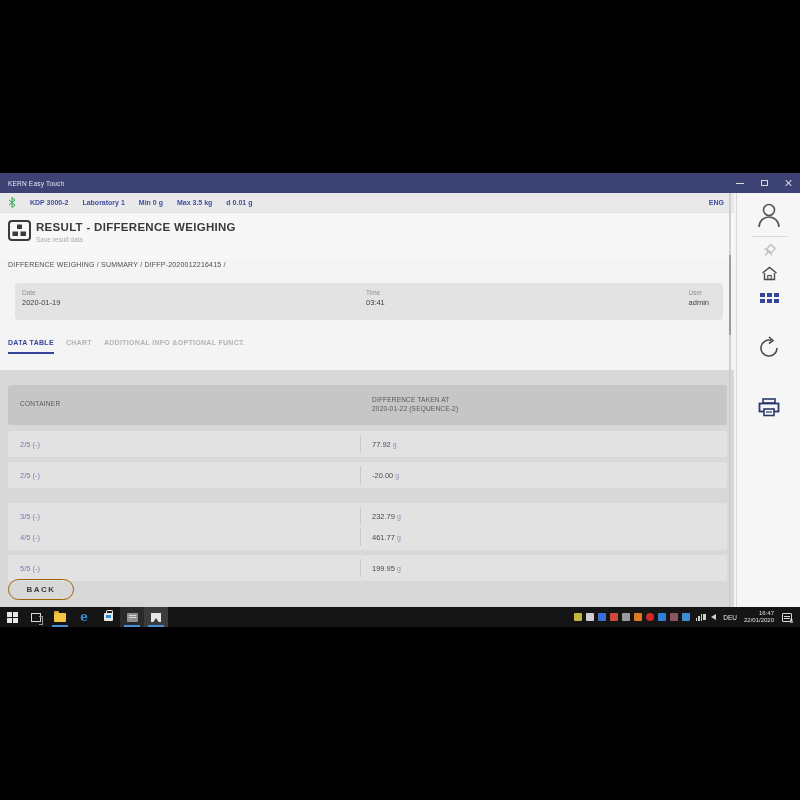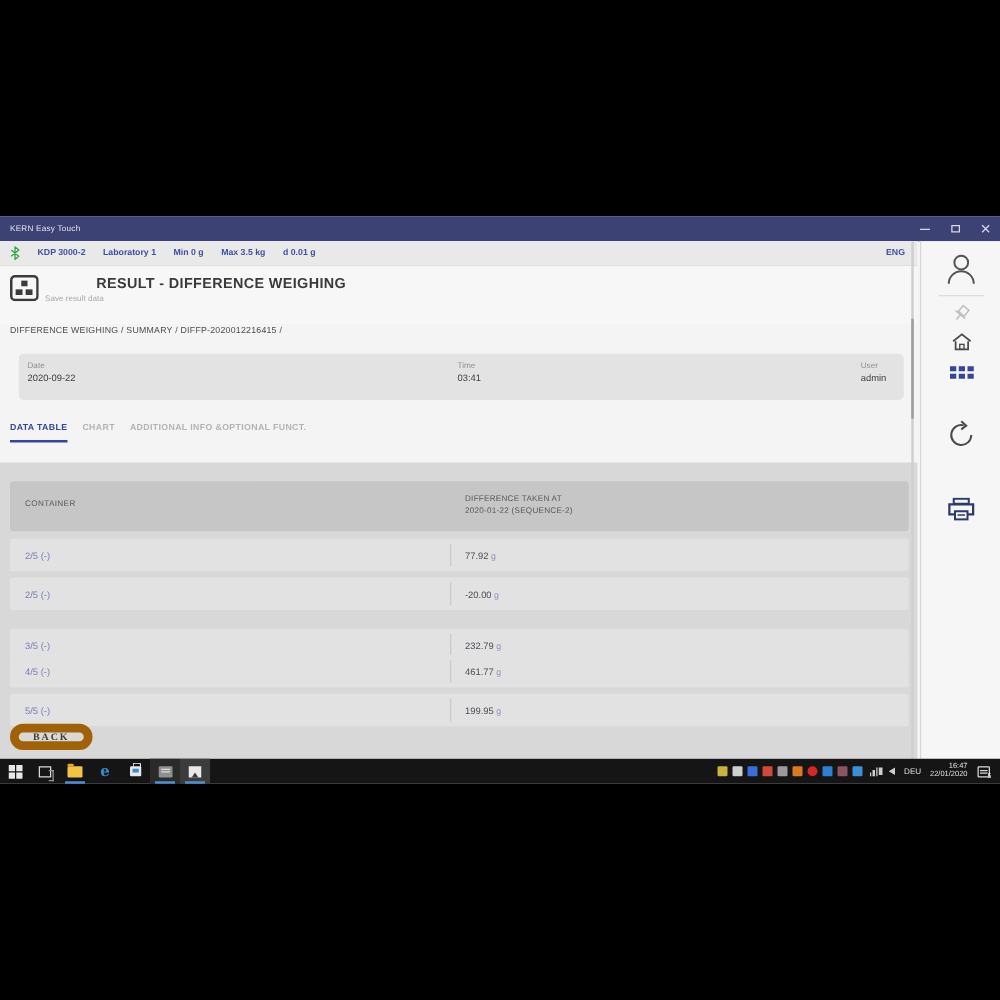--- a/index.html
+++ b/index.html
@@ -27,21 +27,21 @@
 
   
   .toolbar { position:absolute; top:0; left:0; width:100%; height:20px; background:#e9e9e9; display:flex; align-items:center; border-bottom:1px solid #e0e0e0; }
   .tb-item { color:#3f4ea2; font-size:7px; font-weight:bold; margin-left:14px; white-space:nowrap; }
   .tb-bt { margin-left:8px; display:flex; align-items:center; }
   .tb-lang { margin-left:auto; margin-right:10px; color:#3f4ea2; font-size:7px; font-weight:bold; }
 
   
   .page-header { position:absolute; top:20px; left:0; width:100%; height:46px; background:#f7f7f7; }
   .hdr-icon { position:absolute; top:7px; left:8px; }
-  .hdr-title { position:absolute; top:8px; left:36px; font-size:11.5px; font-weight:bold; color:#3a3a3a; letter-spacing:.3px;margin-left:41px; }
+  .hdr-title { position:absolute; top:8px; left:36px; font-size:11.5px; font-weight:bold; color:#3a3a3a; letter-spacing:.3px; }
   .hdr-sub { position:absolute; top:23px; left:36px; font-size:6.5px; color:#a9a9a9; }
 
   .breadcrumb { position:absolute; top:68px; left:8px; font-size:7px; color:#4c4c4c; letter-spacing:.2px; }
 
   
   .info-card { position:absolute; top:90px; left:15px; width:708px; height:37px; background:#e3e3e3; border-radius:4px; }
   .ic-cell { position:absolute; top:6px; }
   .ic-label { font-size:6.5px; color:#909090; margin-bottom:2px; }
   .ic-value { font-size:7.5px; color:#3d3d3d; }
   .ic-date { left:7px; } .ic-time { left:351px; } .ic-user { right:14px; text-align:left; }
@@ -56,21 +56,21 @@
   .dtable-header { position:absolute; top:15px; left:8px; width:719px; height:40px; background:#c6c6c6; border-radius:3px; }
   .th-col1 { position:absolute; top:15px; left:12px; font-size:6.5px; color:#585858; letter-spacing:.3px; }
   .th-col2 { position:absolute; top:10px; left:364px; font-size:6.5px; color:#585858; line-height:9px; letter-spacing:.2px; }
 
   .drow { position:absolute; left:8px; width:719px; height:26px; background:#e2e2e2; border-radius:2px; }
   .drow .cdiv { position:absolute; left:352px; top:4px; width:1px; height:18px; background:#c9c9c9; }
   .drow-label { position:absolute; top:9px; left:12px; font-size:7.5px; color:#767eb4; }
   .drow-val { position:absolute; top:9px; left:364px; font-size:7.5px; color:#4b4b55; }
   .drow-unit { font-size:7px; color:#8890c0; margin-left:2px; }
 
-  .back-btn { position:absolute; top:386px; left:8px; width:66px; height:21px; border:7px solid #a16207; border-radius:11px; background:transparent; display:flex; align-items:center; justify-content:center; font-size:8px; font-weight:bold; letter-spacing:1.5px; color:#3c3c3c; cursor:default;font-family:Liberation Serif, serif; }
+  .back-btn { position:absolute; top:386px; left:8px; width:66px; height:21px; border:1px solid #a16207; border-radius:11px; background:transparent; display:flex; align-items:center; justify-content:center; font-size:8px; font-weight:bold; letter-spacing:1.5px; color:#3c3c3c; cursor:default; }
 
   
   .sb-icon { position:absolute; left:0; width:64px; display:flex; justify-content:center; cursor:default; }
   .sb-divider { position:absolute; top:43px; left:14px; width:36px; height:1px; background:#dcdcdc; }
   .apps-grid { display:grid; grid-template-columns:repeat(3,5px); grid-gap:2px; }
   .apps-grid div { width:5px; height:4px; background:#36459c; }
 
   
   .taskbar { position:absolute; top:607px; left:0; width:800px; height:20px; background:#151515; display:flex; align-items:center; }
   .tk-left { display:flex; align-items:center; height:100%; }
@@ -152,21 +152,21 @@
       </span>
       <div class="hdr-title">RESULT - DIFFERENCE WEIGHING</div>
       <div class="hdr-sub">Save result data</div>
     </div>
 
     <div class="breadcrumb">DIFFERENCE WEIGHING / SUMMARY / DIFFP-2020012216415 /</div>
 
     <div class="info-card">
       <div class="ic-cell ic-date">
         <div class="ic-label">Date</div>
-        <div class="ic-value">2020-09-22</div>
+        <div class="ic-value">2020-01-19</div>
       </div>
       <div class="ic-cell ic-time">
         <div class="ic-label">Time</div>
         <div class="ic-value">03:41</div>
       </div>
       <div class="ic-cell ic-user">
         <div class="ic-label">User</div>
         <div class="ic-value">admin</div>
       </div>
     </div>

